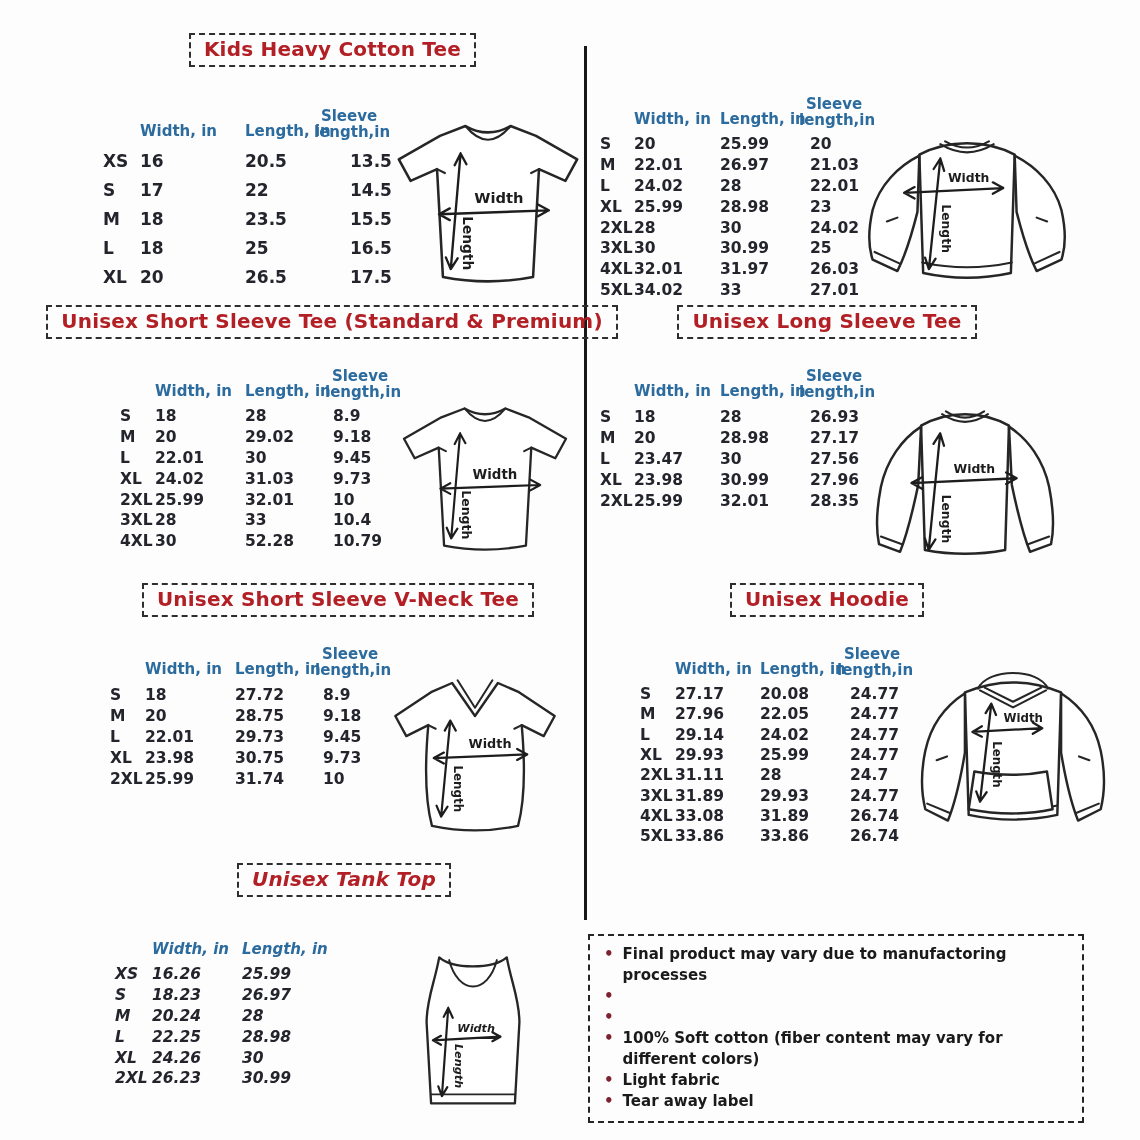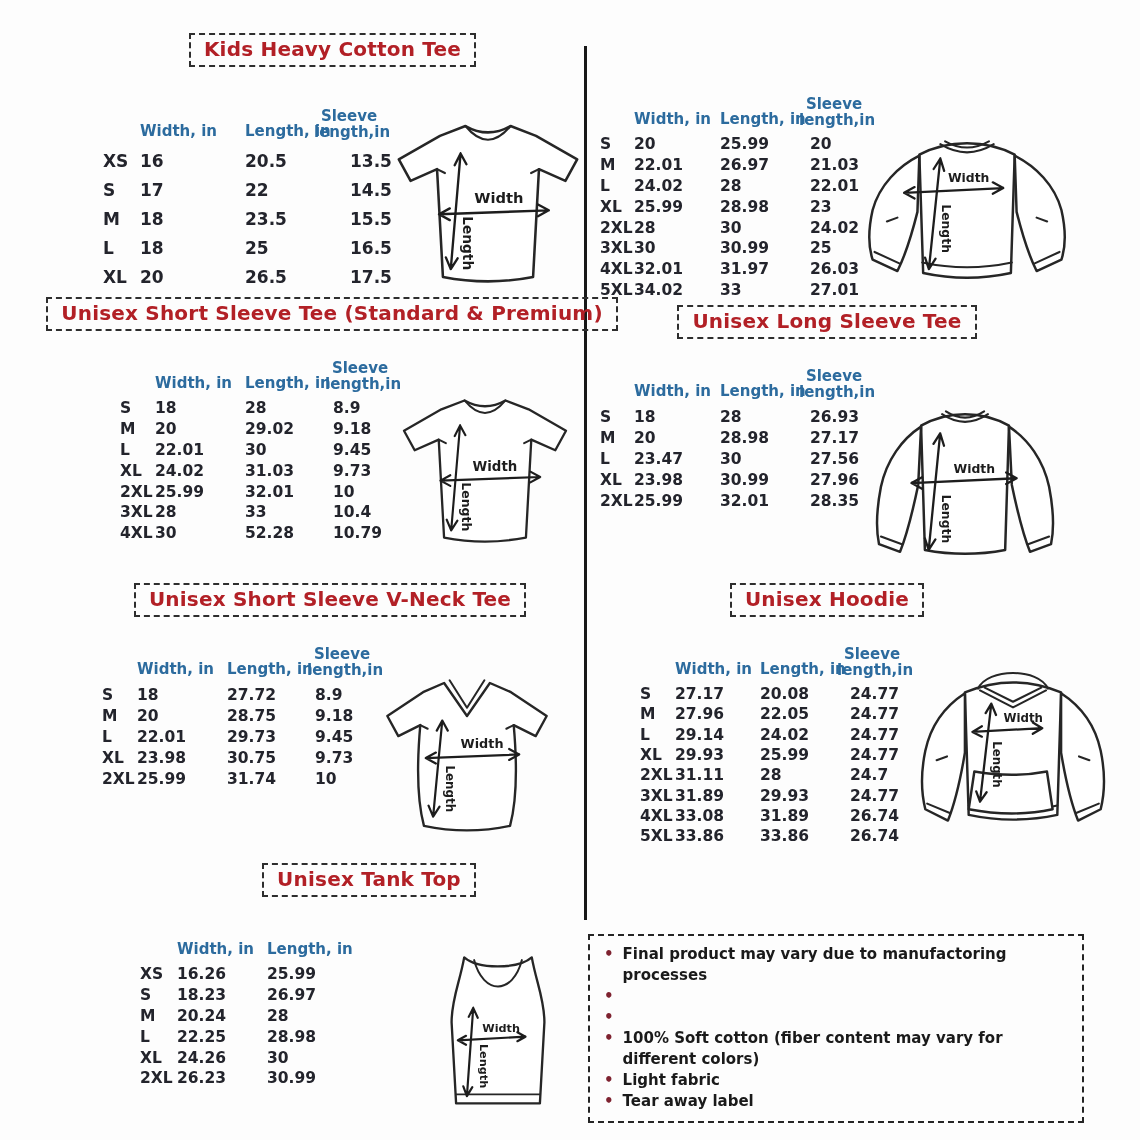--- a/index.html
+++ b/index.html
@@ -165,21 +165,21 @@
         <path class="garl" d="M209 130 L183 142 M196 98 L185 94"></path>
         <path class="garl" d="M84 17 Q112 34 140 17 M89 14 Q112 27 135 14"></path>
         <path class="arr" d="M46 68 L150 63 M46 68 L57 62 M46 68 L57 74 M150 63 L139 57 M150 63 L139 69"></path>
         <path class="arr" d="M84 32 L72 148 M84 32 L77 43 M84 32 L88 45 M72 148 L68 136 M72 148 L79 137"></path>
         <text x="92" y="57" font-size="13">Width</text>
         <text x="86" y="80" font-size="13" transform="rotate(90 86 80)">Length</text>
       </svg>
     </div>
   </section>
 
-  <section class="panel" style="left:82px;top:292px;width:500px;height:272px;">
+  <section class="panel" style="left:82px;top:300px;width:500px;height:272px;">
     <div class="title-row">
       <div class="title-box">
         <span>Unisex Short Sleeve Tee (Standard &amp; Premium)</span>
       </div>
     </div>
     <div class="tbl" style="left:38px;--cols:35px 90px 88px 90px;--rh:20.8px;--hh:42px;--vfs:15.5px;--shx:-8px;">
         <div class="trow thead">
           <span class="hcell c-1"></span>
           <span class="hcell c0">Width, in</span>
           <span class="hcell c1">Length, in</span>
@@ -294,21 +294,21 @@
         <path class="garl" d="M200 148 L178 156"></path>
         <path class="garl" d="M88 20 Q112 36 136 20 M92 17 Q112 30 132 17"></path>
         <path class="arr" d="M56 92 L166 87 M56 92 L67 86 M56 92 L67 98 M166 87 L155 81 M166 87 L155 93"></path>
         <path class="arr" d="M86 40 L74 162 M86 40 L79 51 M86 40 L90 53 M74 162 L70 150 M74 162 L81 151"></path>
         <text x="100" y="81" font-size="13">Width</text>
         <text x="88" y="104" font-size="13" transform="rotate(90 88 104)">Length</text>
       </svg>
     </div>
   </section>
 
-  <section class="panel" style="left:64px;top:578px;width:500px;height:276px;">
+  <section class="panel" style="left:72px;top:578px;width:500px;height:276px;">
     <div class="title-row" style="width:532px;">
       <div class="title-box">
         <span>Unisex Short Sleeve V-Neck Tee</span>
       </div>
     </div>
     <div class="tbl" style="left:38px;--cols:35px 90px 88px 90px;--rh:21.2px;--hh:42px;--vfs:15.5px;--shx:-8px;">
         <div class="trow thead">
           <span class="hcell c-1"></span>
           <span class="hcell c0">Width, in</span>
           <span class="hcell c1">Length, in</span>
@@ -432,21 +432,21 @@
         <path class="garl" d="M70 30 L105 48 L140 30 M75 27 L105 42 L135 27"></path>
         <path class="gar" d="M64 116 L58 156 Q105 165 147 156 L141 116 Q105 123 64 116 Z"></path>
         <path class="arr" d="M62 74 L136 70 M62 74 L72 68 M62 74 L72 79 M136 70 L126 64 M136 70 L126 76"></path>
         <path class="arr" d="M82 44 L70 148 M82 44 L76 54 M82 44 L87 56 M70 148 L66 137 M70 148 L77 138"></path>
         <text x="95" y="64" font-size="12.5">Width</text>
         <text x="84" y="84" font-size="12.5" transform="rotate(90 84 84)">Length</text>
       </svg>
     </div>
   </section>
 
-  <section class="panel" style="left:99px;top:858px;width:500px;height:278px;">
+  <section class="panel" style="left:74px;top:858px;width:500px;height:278px;font-style:italic;">
     <div class="title-row" style="width:540px;">
       <div class="title-box">
         <span>Unisex Tank Top</span>
       </div>
     </div>
     <div class="tbl" style="left:41px;--cols:37px 90px 100px;--rh:20.8px;--hh:42px;--vfs:15.5px;">
         <div class="trow thead">
           <span class="hcell c-1"></span>
           <span class="hcell c0">Width, in</span>
           <span class="hcell c1">Length, in</span>

